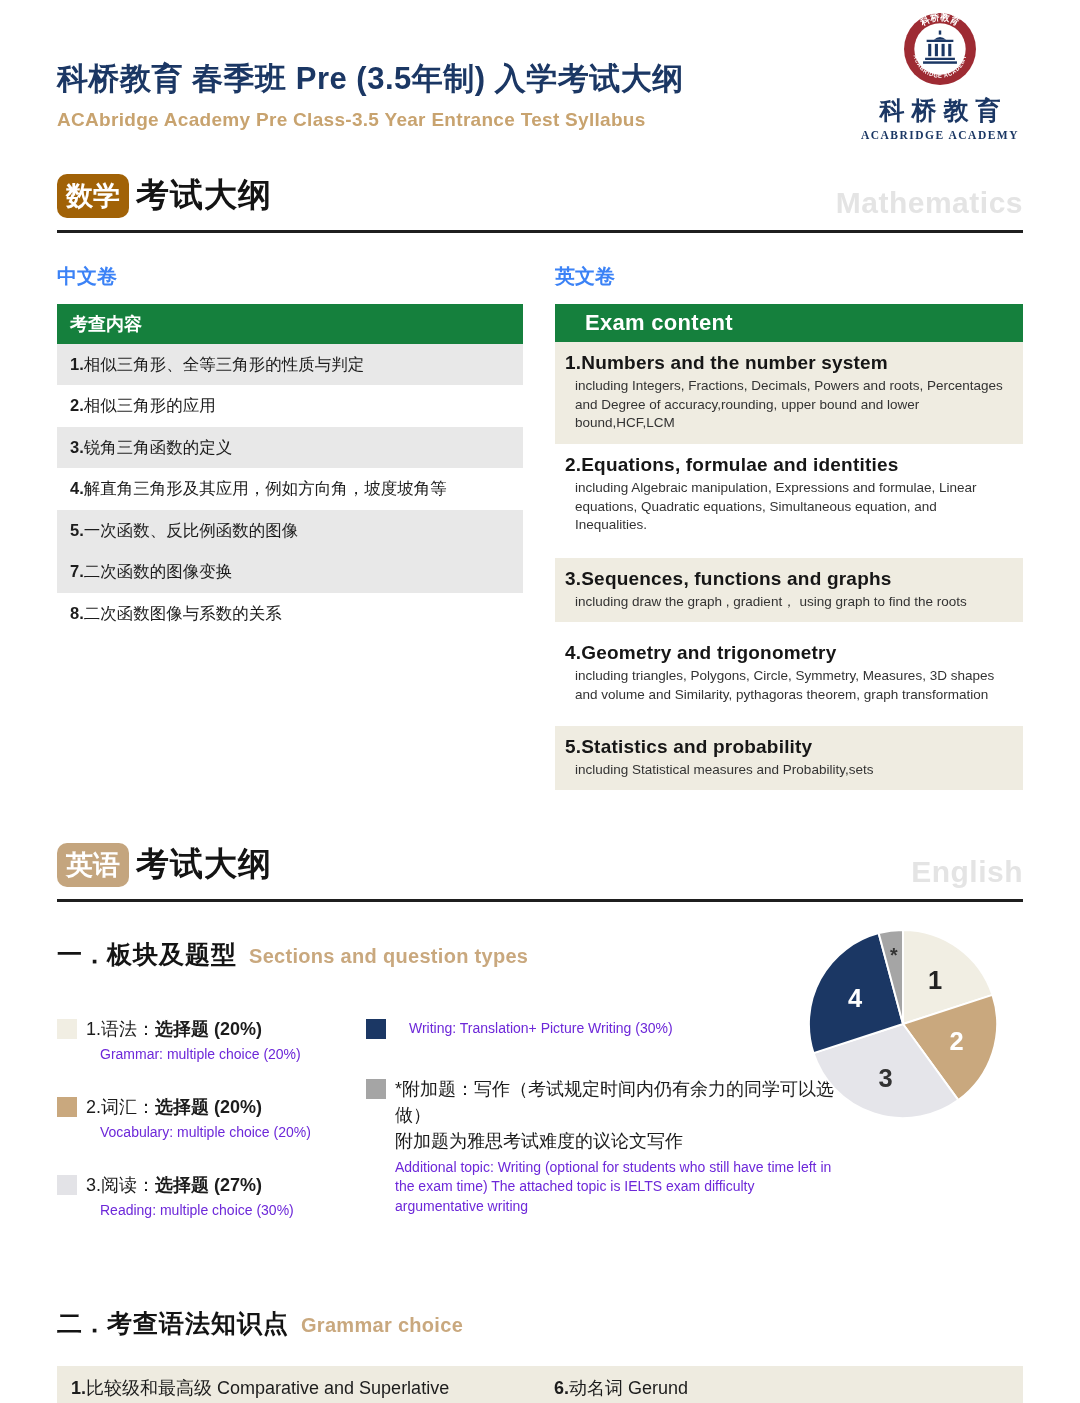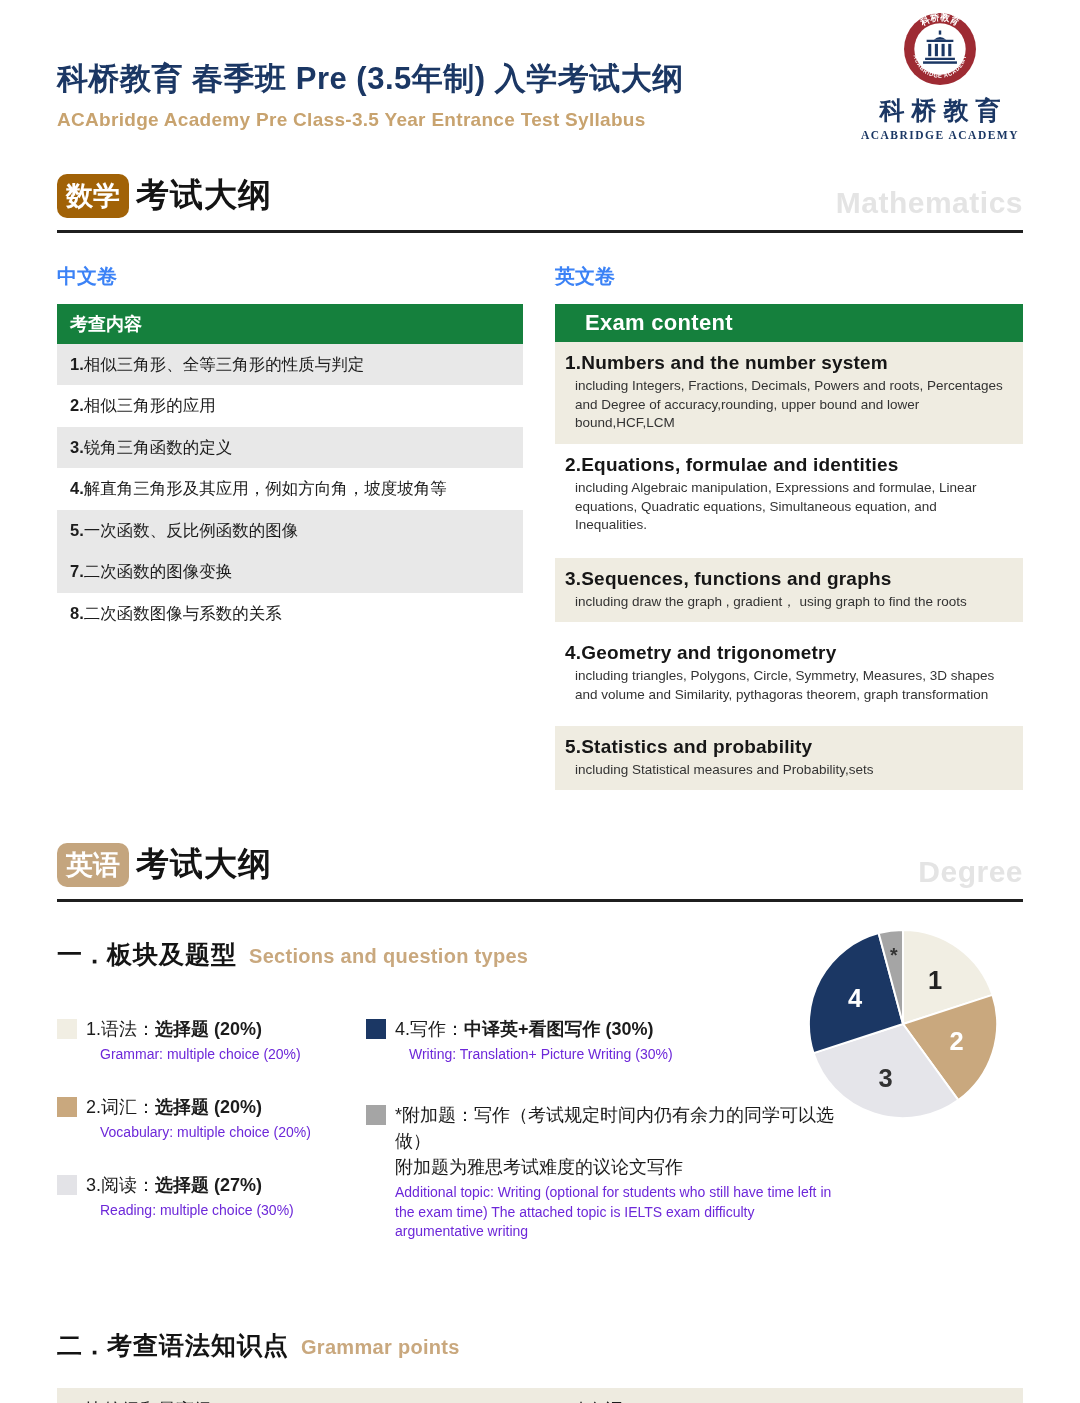--- a/index.html
+++ b/index.html
@@ -155,21 +155,21 @@
             <div class="en-item-desc">including Statistical measures and Probability,sets</div>
           </div>
         </div>
       </div>
     </div>
 
     <div style="margin-top:52px;">
       <div class="section-head">
         <span class="sec-badge tan">英语</span>
         <span class="sec-title">考试大纲</span>
-        <span class="sec-watermark">Degree</span>
+        <span class="sec-watermark">English</span>
       </div>
       <div class="sec-rule"></div>
 
       <div class="sections-wrap">
         <div class="part-head">
           <span class="part-num">一．</span>
           <span class="part-cn">板块及题型</span>
           <span class="part-en">Sections and question types</span>
         </div>
 
@@ -194,21 +194,20 @@
               <div>
                 <div class="legend-line"><span>3.阅读：</span><b>选择题 (27%)</b></div>
                 <div class="legend-desc">Reading: multiple choice (30%)</div>
               </div>
             </div>
           </div>
           <div class="legend-col2">
             <div class="legend-item">
               <span class="legend-swatch sw-navy"></span>
               <div>
-                <div class="legend-line"><span>4.写作：</span><b>中译英+看图写作 (30%)</b></div>
                 <div class="legend-desc">Writing: Translation+ Picture Writing (30%)</div>
               </div>
             </div>
             <div class="legend-item" style="margin-top:37px;">
               <span class="legend-swatch sw-gray"></span>
               <div>
                 <div class="legend-line">*附加题：写作（考试规定时间内仍有余力的同学可以选做）</div>
                 <div class="legend-line">附加题为雅思考试难度的议论文写作</div>
                 <div class="legend-desc" style="margin-left:0;">Additional topic: Writing (optional for students who still have time left in the exam time) The attached topic is IELTS exam difficulty argumentative writing</div>
               </div>
@@ -229,21 +228,21 @@
               <path d="M 100 100 L 75.15 7.27 A 96 96 0 0 1 100.00 4.00 Z" fill="#A5A5A5" stroke="#ffffff" stroke-width="2"></path>
               <text x="90.7" y="29.6" dy="0.35em" text-anchor="middle" fill="#333333" font-size="20" font-weight="bold">*</text>
             </svg>
         </div>
       </div>
 
       <div>
         <div class="part-head" style="margin-top:58px;">
           <span class="part-num">二．</span>
           <span class="part-cn">考查语法知识点</span>
-          <span class="part-en">Grammar points</span>
+          <span class="part-en">Grammar choice</span>
         </div>
 
         <div class="grammar-rows">
           <div class="g-row alt">
             <div class="g-cell"><b>1.</b><span>比较级和最高级 Comparative and Superlative</span></div>
             <div class="g-cell"><b>6.</b><span>动名词 Gerund</span></div>
           </div>
 
         </div>
       </div>

